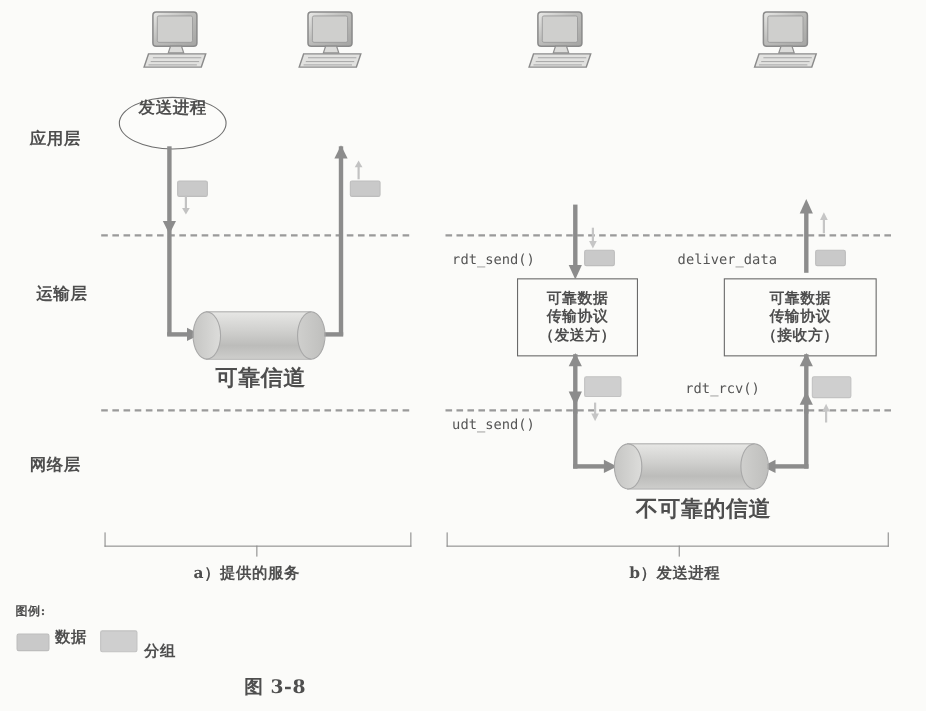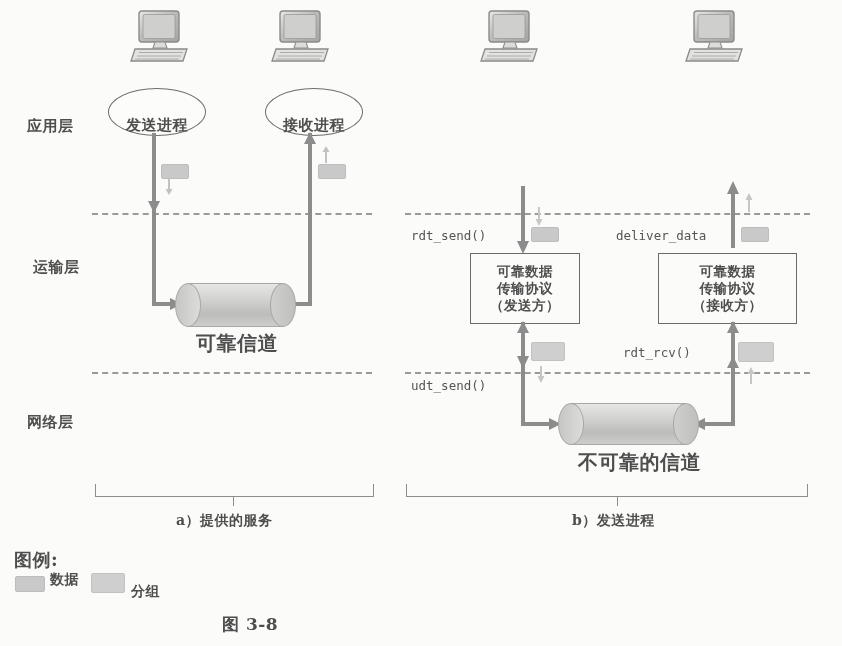--- a/index.html
+++ b/index.html
@@ -29,30 +29,30 @@
   .chan-label{font-size:20px;}
   .box-label{font-size:13.5px;line-height:17px;text-align:center;}
   .mono{
     font-family:"DejaVu Sans Mono","Liberation Mono",monospace;
     font-size:12.5px;
     color:#555;
     white-space:nowrap;
     letter-spacing:0px;
   }
   .panel-caption{font-size:14px;}
-  .legend-title{font-size:18px;}
+  .legend-title{font-size:11px;}
   .legend-item{font-size:14px;}
   .fig-caption{font-size:17px;}
 
   
   .ellipse{
     border:1.6px solid #6e6e6e;
     border-radius:50%;
     background:#fcfcfa;
-    display:flex;align-items:flex-end;justify-content:center;
+    display:flex;align-items:flex-start;justify-content:center;
   }
   .protobox{
     border:1.6px solid #6a6a6a;
     background:#fbfbf9;
     display:flex;align-items:center;justify-content:center;
   }
   .vline{background:#8c8c8c;}
   .hline{background:#8c8c8c;}
   .dash{
     border-top:2px dashed #9a9a9a;
@@ -129,23 +129,20 @@
       <path d="M4 41 L56 41 L52 53 L0 53 Z" fill="#e2e2e0" stroke="#8b8b8b" stroke-width="1.3"></path>
       <line x1="8" y1="44.5" x2="52" y2="44.5" stroke="#9e9e9e" stroke-width=".8"></line>
       <line x1="6" y1="48" x2="50" y2="48" stroke="#9e9e9e" stroke-width=".8"></line>
       <line x1="4" y1="51" x2="48" y2="51" stroke="#9e9e9e" stroke-width=".8"></line>
     </svg>
   </div>
 
   <div class="abs ellipse" style="left:108px;top:88px;width:96px;height:46px;">
     <span class="cn node-label">发送进程</span>
   </div>
-  <div class="abs ellipse" style="left:265px;top:88px;width:96px;height:46px;">
-    <span class="cn node-label">接收进程</span>
-  </div>
 
   <div class="abs vline" style="left:152px;top:133px;width:4px;height:172px;"></div>
 
   <div class="abs" style="left:145px;top:199px;">
     <svg width="18" height="18" viewBox="0 0 18 18">
       <path d="M3 2 L15 2 L9 14 Z" fill="#8c8c8c"></path>
     </svg>
   </div>
 
   <div class="abs hline" style="left:152px;top:302px;width:24px;height:4px;"></div>

